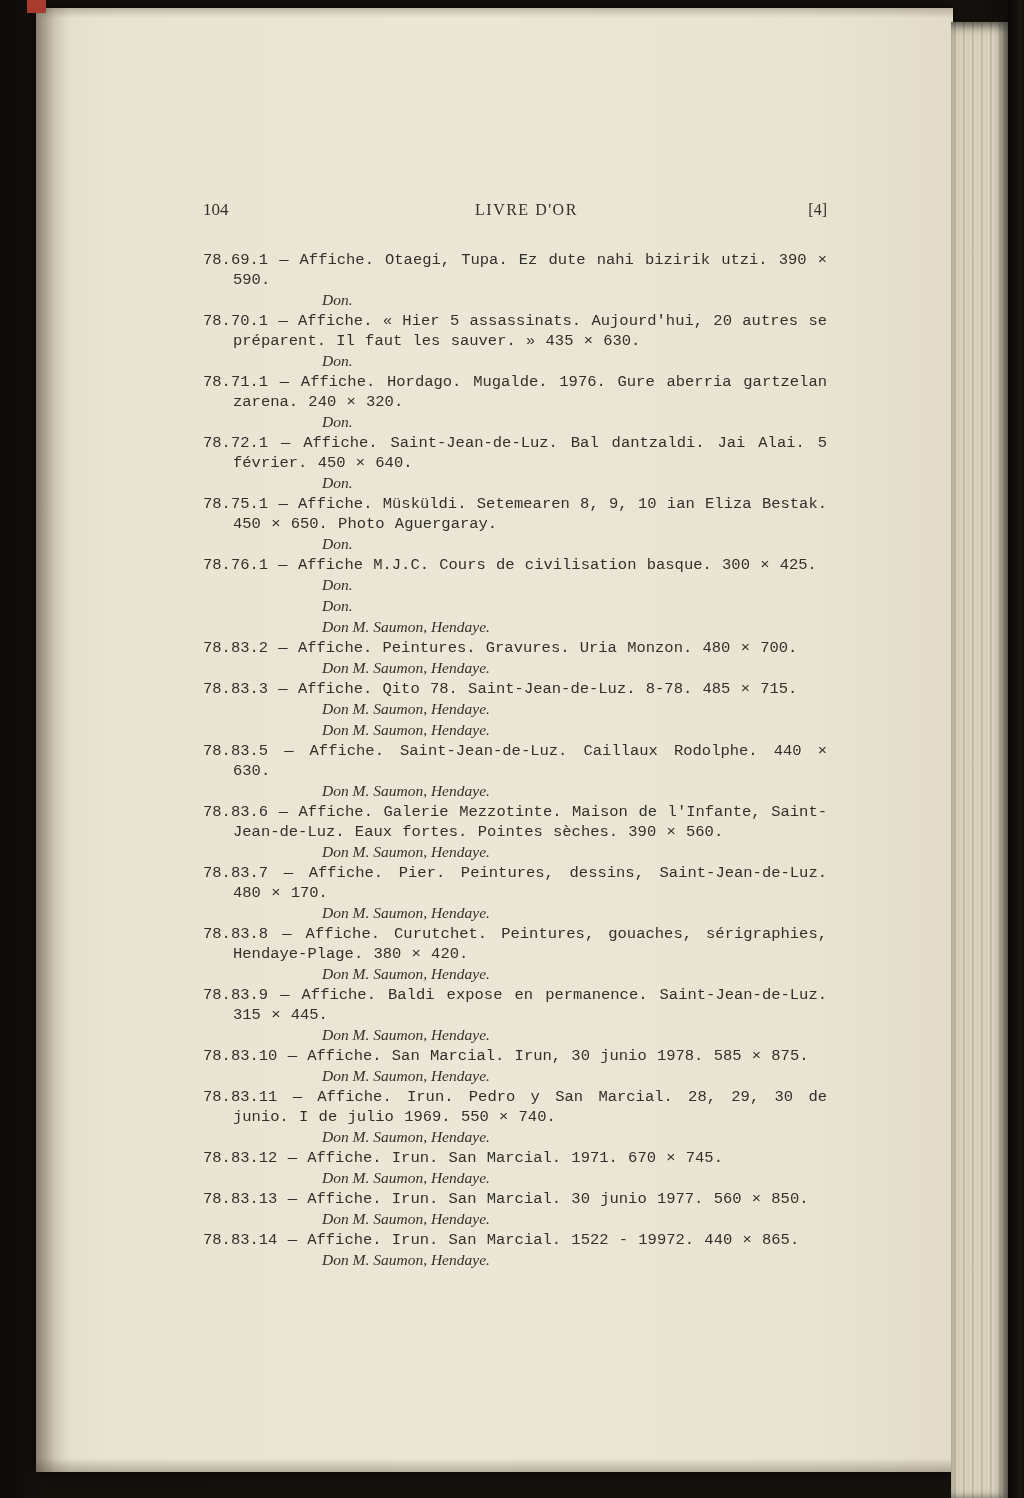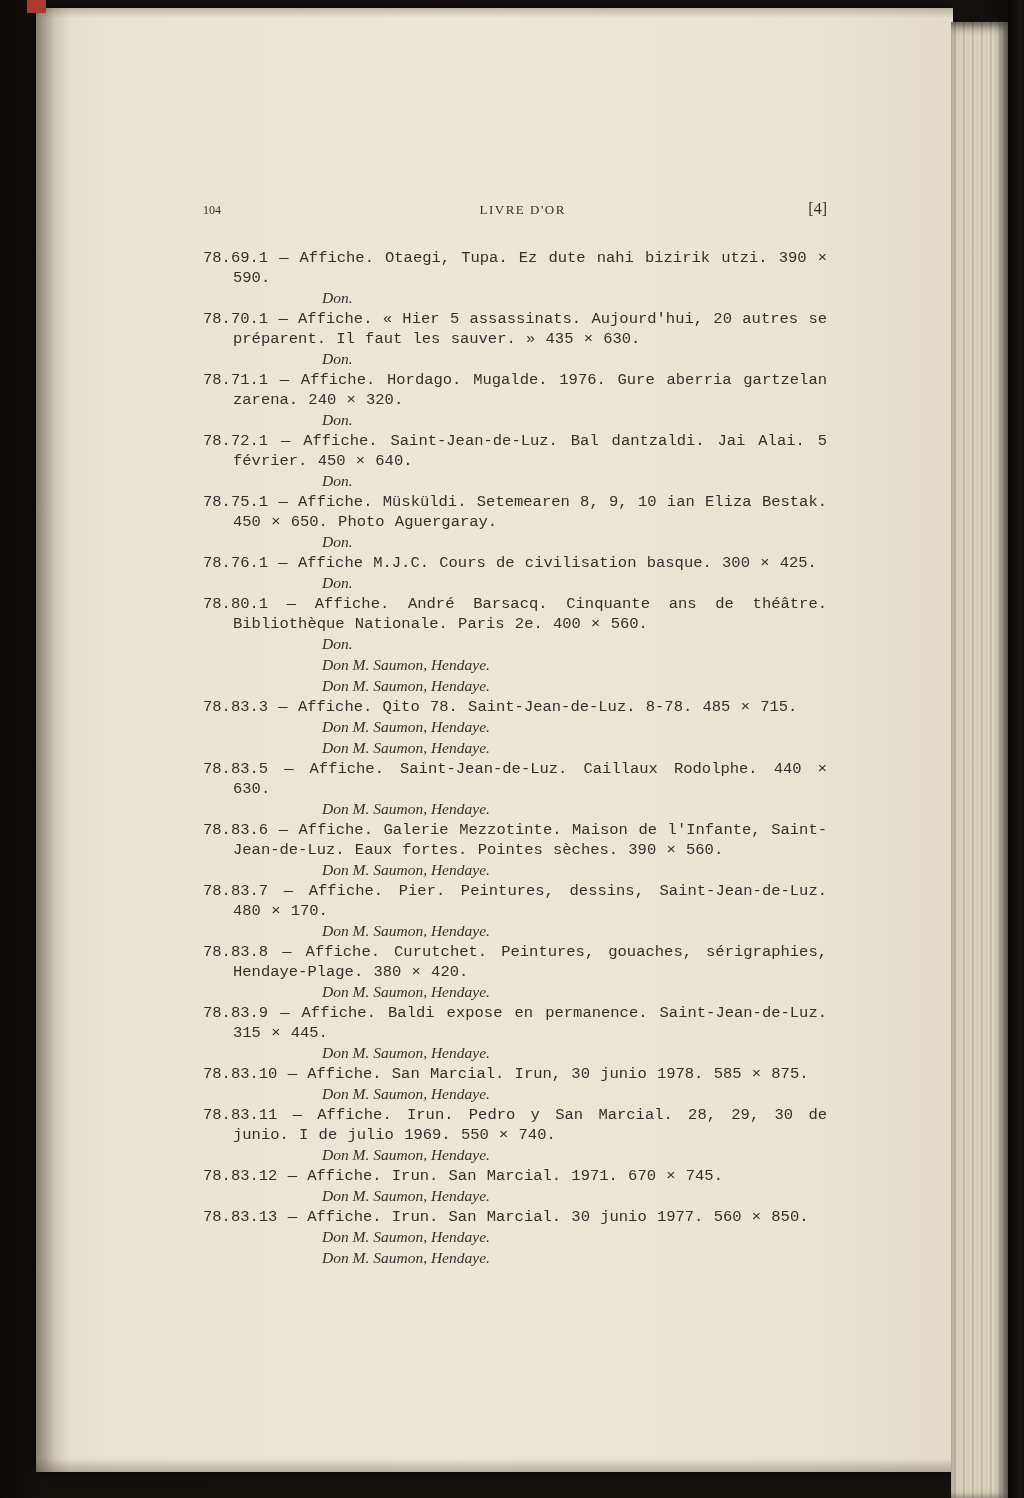--- a/index.html
+++ b/index.html
@@ -83,24 +83,24 @@
 
   .page-header {
     display: flex;
     justify-content: space-between;
     align-items: baseline;
     font-size: 16px;
     margin-bottom: 30px;
   }
   .page-header .title {
     letter-spacing: 1.5px;
-    font-size: 13px;
+    font-size: 16px;
     transform: translateX(8px);
   }
-  .page-header .folio { font-size: 12px; }
+  .page-header .folio { font-size: 17px; }
   .page-header .mark { font-size: 16px; }
 
   .entry { margin-bottom: 1px; }
 
   .entry-text {
     font-size: 15.5px;
     line-height: 20px;
     text-align: justify;
     word-spacing: 0.06em;
     padding-left: 30px;
@@ -151,27 +151,27 @@
         </div>
         <div class="entry">
           <p class="entry-text">78.75.1 — Affiche. Müsküldi. Setemearen 8, 9, 10 ian Eliza Bestak. 450 × 650. Photo Aguergaray.</p>
           <p class="entry-donor">Don.</p>
         </div>
         <div class="entry">
           <p class="entry-text">78.76.1 — Affiche M.J.C. Cours de civilisation basque. 300 × 425.</p>
           <p class="entry-donor">Don.</p>
         </div>
         <div class="entry">
-          <p class="entry-text">78.80.1 — Affiche. André Barsacq. Cinquante ans de théâtre. Bibliothèque Nationale. Paris 2e. 400 × 560.</p>
-          <p class="entry-donor">Don.</p>
-        </div>
-        <div class="entry">
-          <p class="entry-donor">Don M. Saumon, Hendaye.</p>
-        </div>
-        <div class="entry">
+          <p class="entry-donor">Don.</p>
+        </div>
+        <div class="entry">
+          <p class="entry-donor">Don M. Saumon, Hendaye.</p>
+        </div>
+        <div class="entry">
+          <p class="entry-text">78.83.2 — Affiche. Peintures. Gravures. Uria Monzon. 480 × 700.</p>
           <p class="entry-donor">Don M. Saumon, Hendaye.</p>
         </div>
         <div class="entry">
           <p class="entry-text">78.83.3 — Affiche. Qito 78. Saint-Jean-de-Luz. 8-78. 485 × 715.</p>
           <p class="entry-donor">Don M. Saumon, Hendaye.</p>
         </div>
         <div class="entry">
           <p class="entry-donor">Don M. Saumon, Hendaye.</p>
         </div>
         <div class="entry">
@@ -204,20 +204,21 @@
         </div>
         <div class="entry">
           <p class="entry-text">78.83.12 — Affiche. Irun. San Marcial. 1971. 670 × 745.</p>
           <p class="entry-donor">Don M. Saumon, Hendaye.</p>
         </div>
         <div class="entry">
           <p class="entry-text">78.83.13 — Affiche. Irun. San Marcial. 30 junio 1977. 560 × 850.</p>
           <p class="entry-donor">Don M. Saumon, Hendaye.</p>
         </div>
         <div class="entry">
+          <p class="entry-text">78.83.14 — Affiche. Irun. San Marcial. 1522 - 19972. 440 × 865.</p>
           <p class="entry-donor">Don M. Saumon, Hendaye.</p>
         </div>
       </div>
   </div>
 </div>
 
 <div class="page-edge-stack"></div>
 <div class="page-gap"></div>
 
 </body></html>

